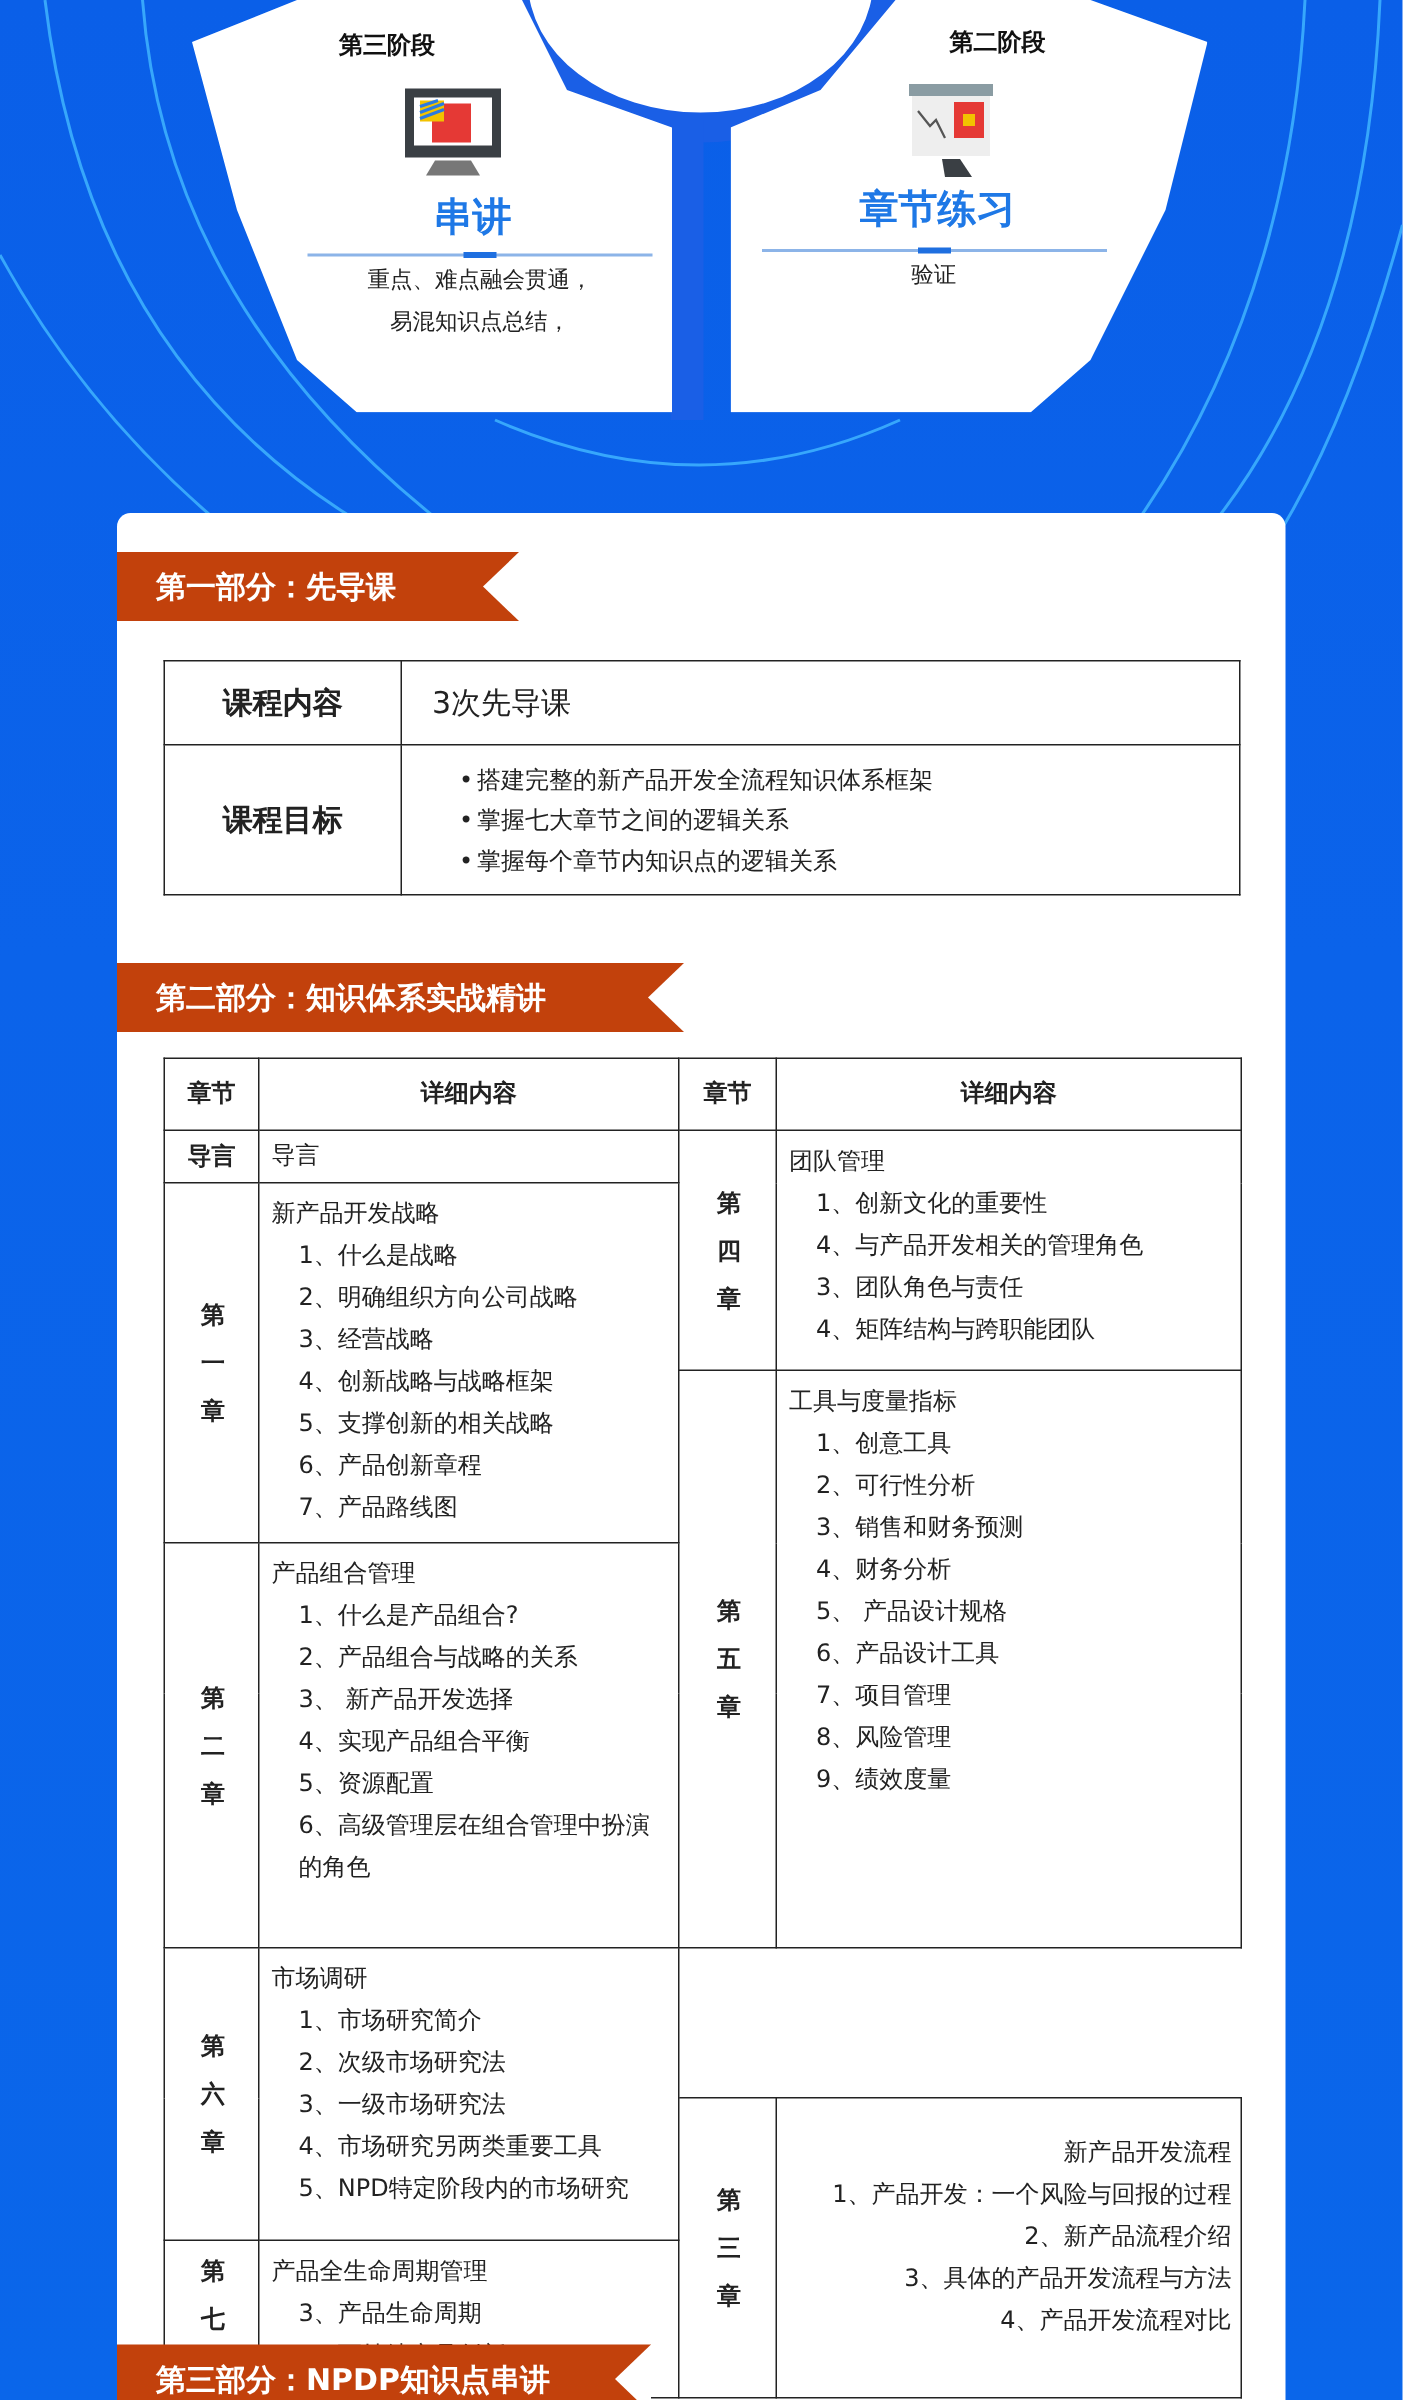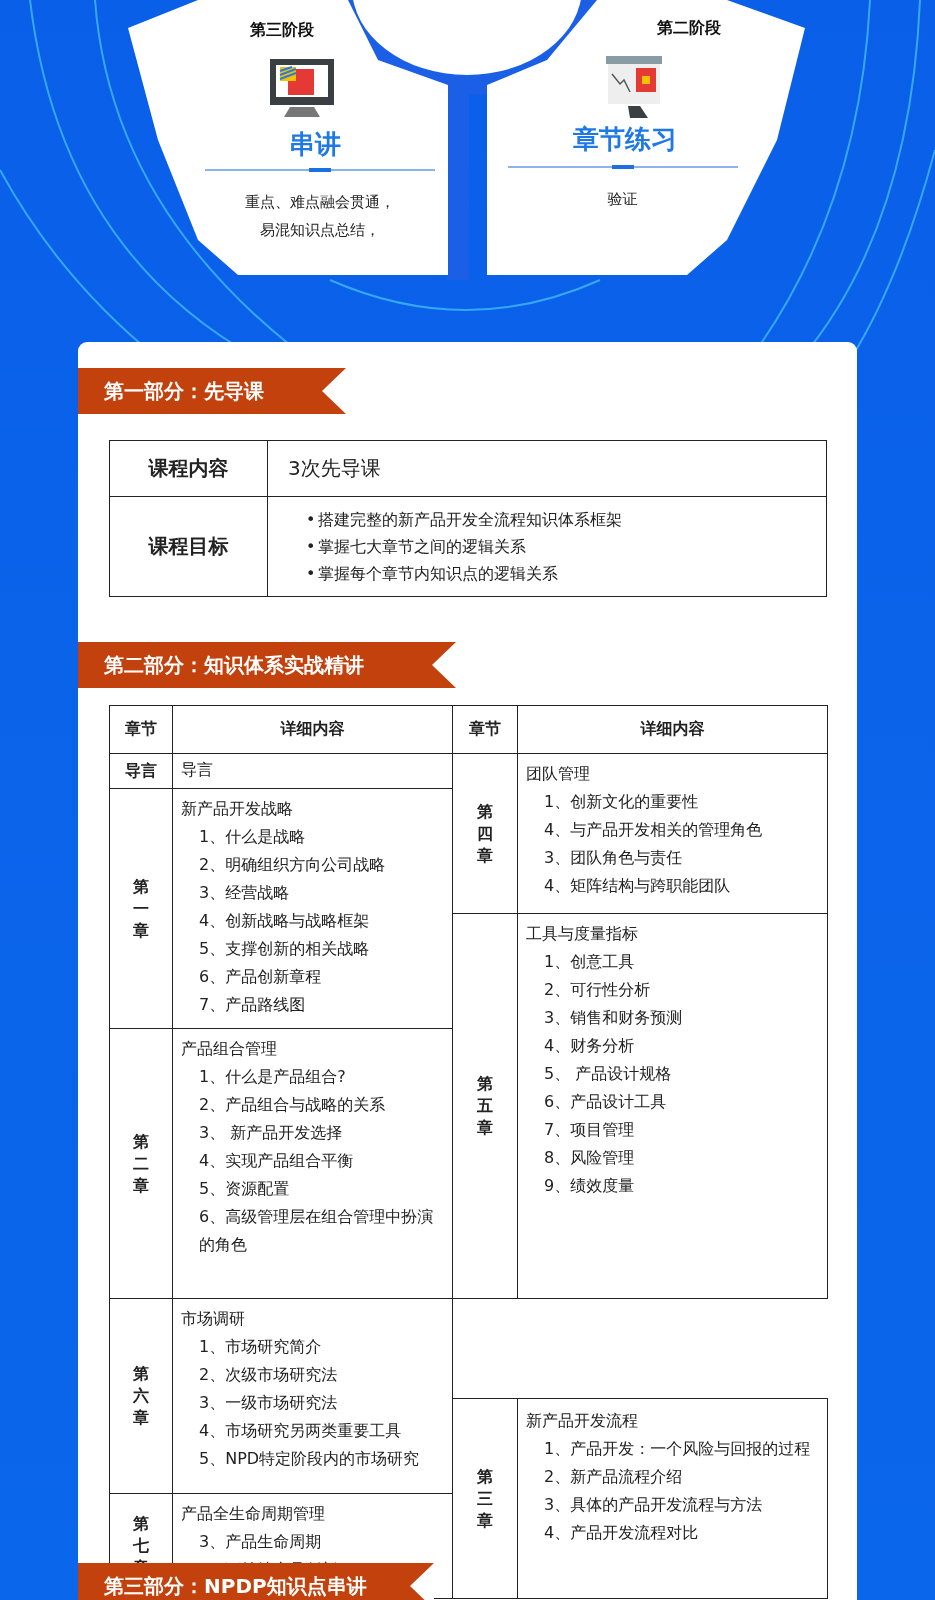--- a/index.html
+++ b/index.html
@@ -11,44 +11,44 @@
   .bg-arcs { position: absolute; left: 0; top: 0; width: 935px; height: 360px; }
   .hero { position: absolute; left: 0; top: 0; width: 935px; height: 330px; }
   .ring {
     position: absolute; left: 332px; top: -120px; width: 270px; height: 215px;
     border-radius: 50%; border: 20px solid #1a5fe6; background: #fff; box-sizing: border-box;
   }
   .stem { position: absolute; left: 447px; top: 80px; width: 22px; height: 200px; background: #1a5fe6; }
   .card { position: absolute; top: 0; height: 275px; background: #fff; }
   .card-left { left: 128px; width: 320px; clip-path: polygon(0 28px, 70px 0, 220px 0, 250px 60px, 320px 85px, 320px 275px, 110px 275px, 70px 240px, 30px 140px); }
   .card-right { left: 487px; width: 318px; clip-path: polygon(0 85px, 60px 60px, 110px 0, 240px 0, 318px 28px, 290px 140px, 240px 240px, 200px 275px, 0 275px); }
-  .stage { position: absolute; font-weight: bold; font-size: 16px; color: #111; margin-left: 24px; }
+  .stage { position: absolute; font-weight: bold; font-size: 16px; color: #111; }
   .icon-box { position: absolute; }
   .card-title { position: absolute; font-weight: bold; font-size: 26px; color: #1e78e6; text-align: center; }
   .card-rule { position: absolute; height: 2px; background: #8cb4e8; }
   .card-rule::after { content: ""; position: absolute; left: 50%; top: -1px; width: 22px; height: 4px; margin-left: -11px; background: #1e6fe0; }
-  .card-desc { position: absolute; font-size: 15px; line-height: 28px; color: #222; text-align: center; margin-top: 16px; }
+  .card-desc { position: absolute; font-size: 15px; line-height: 28px; color: #222; text-align: center; }
 
   .panel { position: absolute; left: 78px; top: 342px; width: 779px; height: 1300px; background: #fff; border-radius: 9px; }
   .banner { position: absolute; left: 78px; height: 46px; background: #c2410c; color: #fff; font-weight: bold; font-size: 20px; line-height: 46px; padding-left: 26px; box-sizing: border-box; }
   .banner::after { content: ""; position: absolute; right: 0; top: 0; width: 0; height: 0; border-top: 23px solid transparent; border-bottom: 23px solid transparent; border-right: 24px solid #fff; }
 
   table { border-collapse: collapse; position: absolute; font-size: 16px; color: #222; }
   td, th { border: 1.5px solid #222; }
   .t1 { left: 109px; top: 440px; width: 718px; }
   .t1 .lab { width: 155px; text-align: center; font-weight: bold; font-size: 20px; }
   .t1 .val { padding-left: 20px; font-size: 20px; }
   .t1 ul { margin: 0; padding: 0 0 0 22px; list-style: none; }
   .t1 li { font-size: 16px; line-height: 27px; position: relative; }
   .t1 li::before { content: "•"; position: absolute; left: -12px; }
 
   .t2 { left: 109px; top: 705px; width: 718px; table-layout: fixed; }
   .t2 th { height: 45px; font-size: 16px; font-weight: bold; }
   .t2 .ch { text-align: center; font-weight: bold; font-size: 16px; }
-  .t2 .ch .v { display: inline-block; width: 18px; line-height: 22px; word-break: break-all; }
+  .t2 .ch .v { display: inline-block; width: 18px; line-height: 32px; word-break: break-all; text-align: right; }
   .t2 .ct { vertical-align: top; padding: 6px 6px 8px 8px; line-height: 28px; font-size: 16px; }
   .t2 .ct .it { padding-left: 18px; }
 </style>
 </head>
 <body>
 
 <svg class="bg-arcs" viewBox="0 0 935 360">
   <g fill="none" stroke="#3fb4ff" stroke-width="2" opacity="0.85">
     <path d="M30 0 Q 60 250 260 360"></path>
     <path d="M95 0 Q 110 200 290 345"></path>
@@ -202,21 +202,21 @@
       <div>市场调研</div>
       <div class="it">1、市场研究简介</div>
       <div class="it">2、次级市场研究法</div>
       <div class="it">3、一级市场研究法</div>
       <div class="it">4、市场研究另两类重要工具</div>
       <div class="it">5、NPD特定阶段内的市场研究</div>
     </td>
   </tr>
   <tr style="height:95px;">
     <td class="ch" rowspan="2"><span class="v">第三章</span></td>
-    <td class="ct" rowspan="2" style="padding-top:8px;">
+    <td class="ct" rowspan="2" style="padding-top:22px;text-align:right;">
       <div>新产品开发流程</div>
       <div class="it">1、产品开发：一个风险与回报的过程</div>
       <div class="it">2、新产品流程介绍</div>
       <div class="it">3、具体的产品开发流程与方法</div>
       <div class="it">4、产品开发流程对比</div>
     </td>
   </tr>
   <tr style="height:105px;">
     <td class="ch"><span class="v">第七章</span></td>
     <td class="ct">

